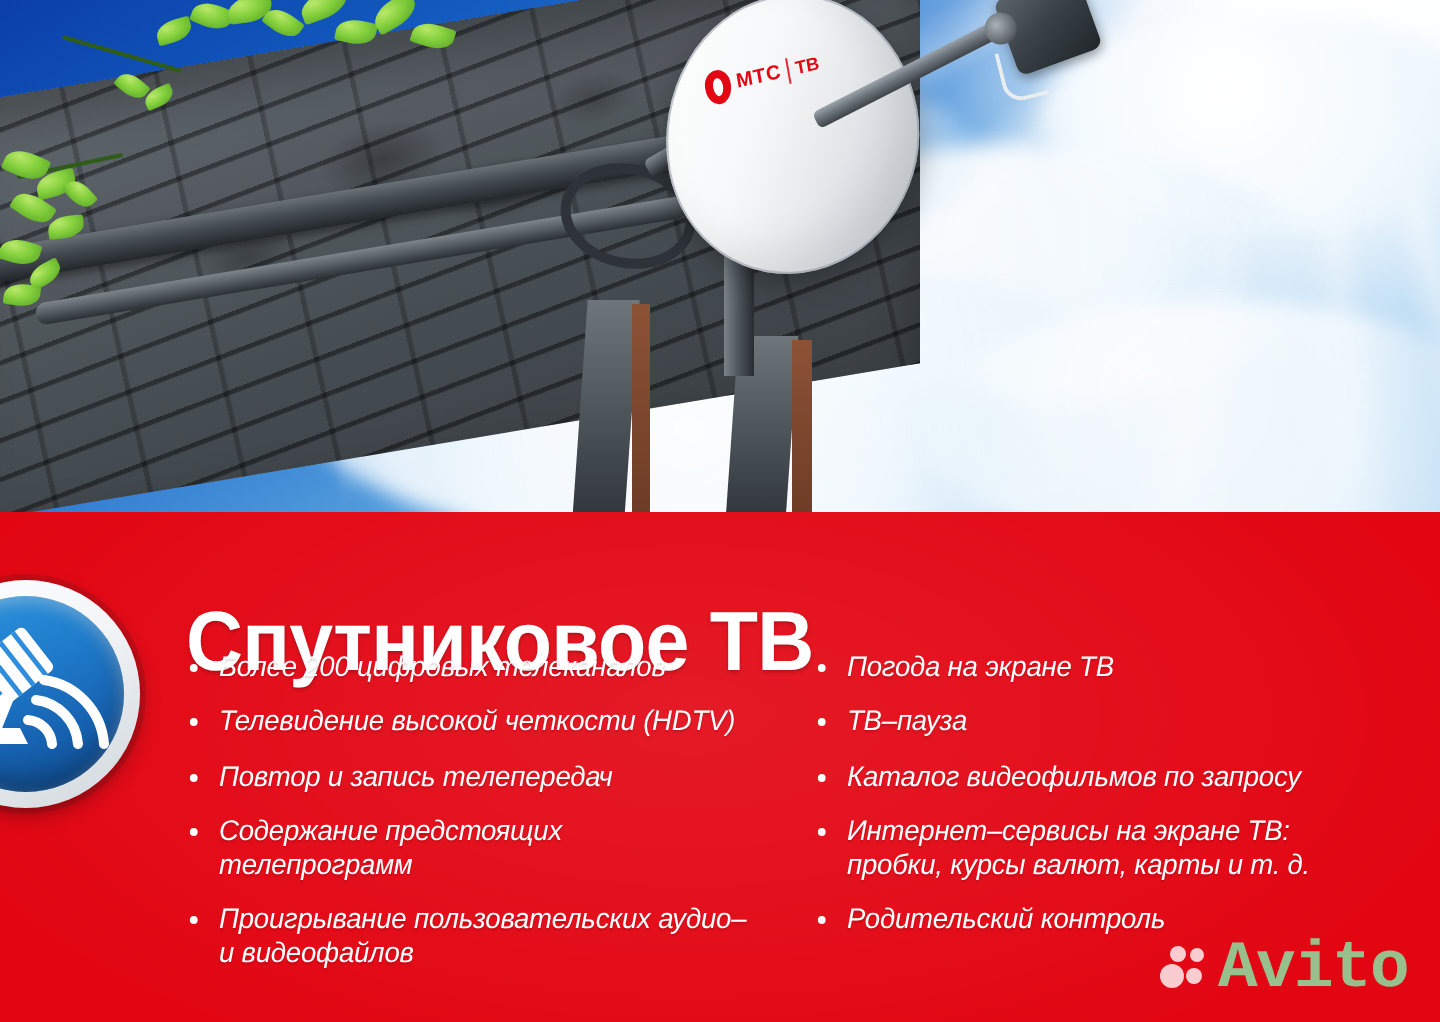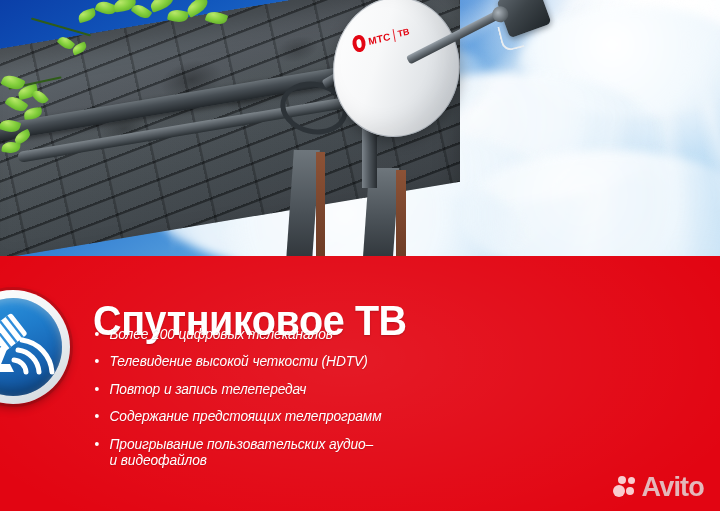--- a/index.html
+++ b/index.html
@@ -371,24 +371,24 @@
     position: absolute;
     display: block;
     border-radius: 50%;
     background: #ffffff;
   }
   .ad1 { left: 0;    top: 10px; width: 12px; height: 12px; }
   .ad2 { left: 13px; top: 12px; width: 8px;  height: 8px;  }
   .ad3 { left: 5px;  top: 1px;  width: 8px;  height: 8px;  }
   .ad4 { left: 15px; top: 2px;  width: 7px;  height: 7px;  }
   .avito-word {
-    color: #e5e5e5;
-    font-family: Liberation Sans, sans-serif;
+    color: #86efac;
+    font-family: Liberation Mono, monospace;
     font-weight: 700;
-    font-size: 27px;
+    font-size: 33px;
     line-height: 1;
     letter-spacing: -0.8px;
   }
 </style>
 </head>
 <body>
 
 <div id="banner">
 
   <div class="photo">
@@ -496,20 +496,29 @@
     <div class="cols">
       <div class="col">
         <ul class="blist">
           <li>Более 200 цифровых телеканалов</li>
           <li>Телевидение высокой четкости (HDTV)</li>
           <li>Повтор и запись телепередач</li>
           <li>Содержание предстоящих телепрограмм</li>
           <li>Проигрывание пользовательских аудио– и видеофайлов</li>
         </ul>
       </div>
+      <div class="col col-right">
+        <ul class="blist">
+          <li>Погода на экране ТВ</li>
+          <li>ТВ–пауза</li>
+          <li>Каталог видеофильмов по запросу</li>
+          <li>Интернет–сервисы на экране ТВ: пробки, курсы валют, карты и т. д.</li>
+          <li>Родительский контроль</li>
+        </ul>
+      </div>
     </div>
 
     <div class="avito">
       <span class="avito-dots">
         <i class="ad1"></i>
           <i class="ad2"></i>
           <i class="ad3"></i>
           <i class="ad4"></i>
       </span>
       <span class="avito-word">Avito</span>

